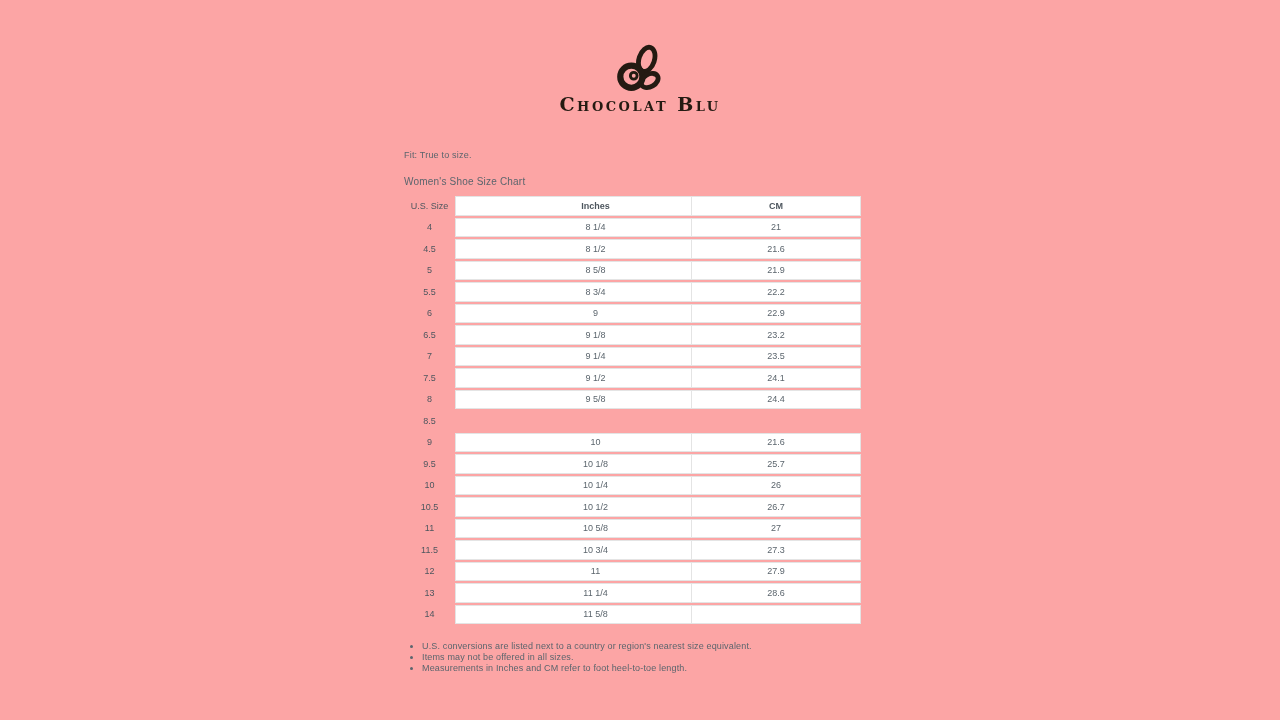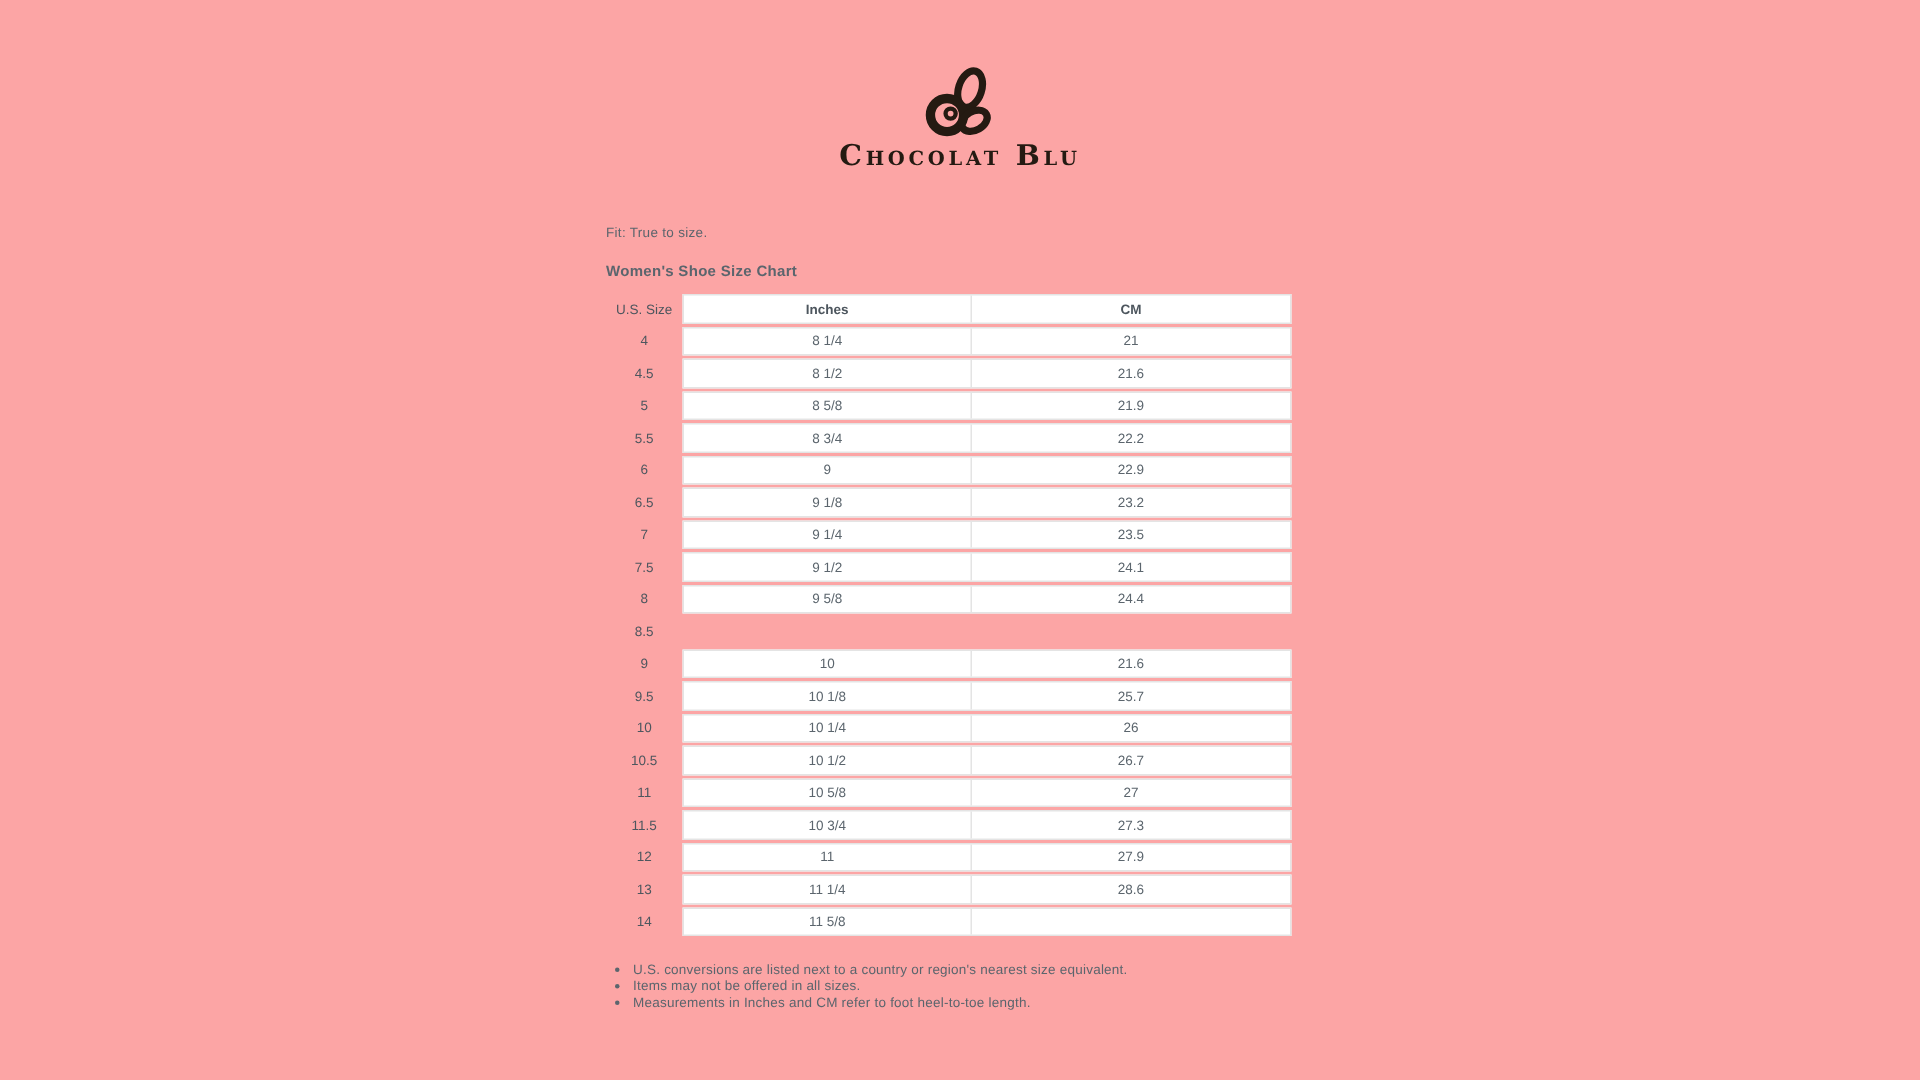--- a/index.html
+++ b/index.html
@@ -47,21 +47,21 @@
   .fit-note {
     margin: 0;
     font-size: 9px;
     font-weight: 400;
     letter-spacing: 0.2px;
     color: #5b656d;
   }
   .chart-title {
     margin: 16px 0 0 0;
     font-size: 10px;
-    font-weight: 700;
+    font-weight: 400;
     letter-spacing: 0.2px;
     color: #5b656d;
   }
   
   .size-table { margin-top: 9px; }
   .t-row {
     display: flex;
     height: 19.5px;
     margin-bottom: 2px;
     align-items: stretch;
@@ -73,20 +73,21 @@
     justify-content: center;
     font-size: 9px;
     font-weight: 400;
     color: #4d565e;
   }
   .row-box {
     flex: 1;
     border: 1px solid #e4e4e4;
     background: #ffffff;
     display: flex;
+    padding-left: 44px;
   }
   .col-inches {
     width: 192px;
     border-right: 1px solid #e4e4e4;
     display: flex;
     align-items: center;
     justify-content: center;
     font-size: 9px;
     color: #5b656d;
   }

